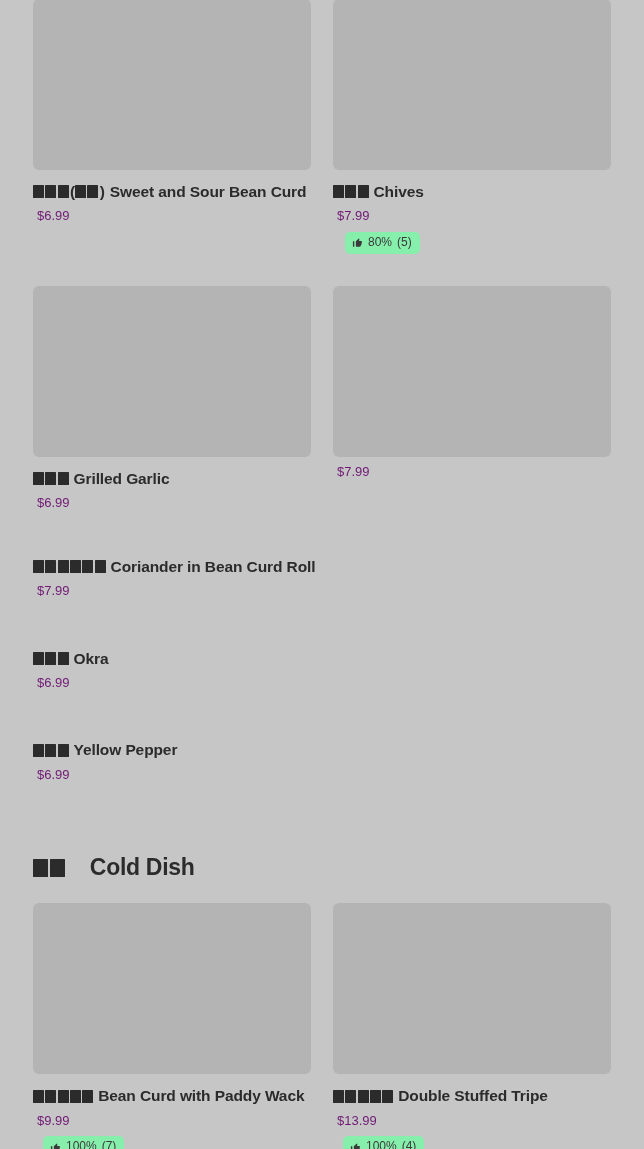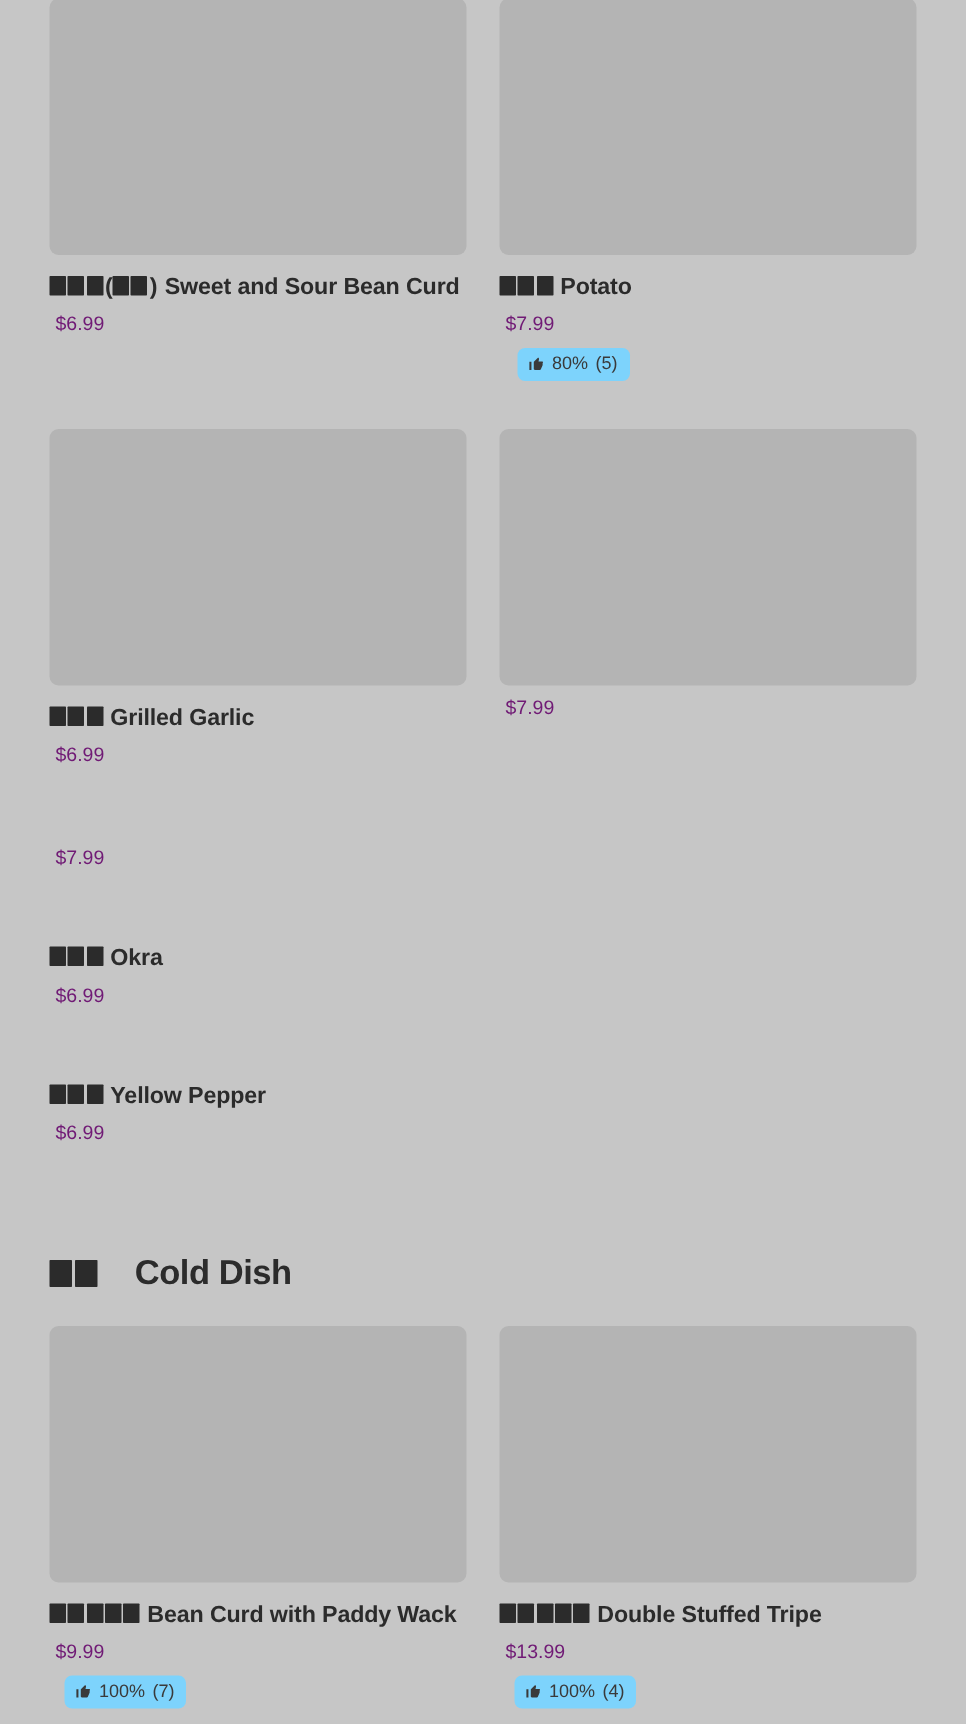--- a/index.html
+++ b/index.html
@@ -64,21 +64,21 @@
     font-size: 13px;
     color: #701a75;
     margin: 7px 0 0 4px;
     line-height: 1.2;
   }
 
   .rating {
     display: inline-flex;
     align-items: center;
     gap: 5px;
-    background: #7dd3fc;
+    background: #86efac;
     border-radius: 5px;
     padding: 3px 8px 3px 7px;
     margin: 8px 0 0 12px;
     font-size: 12px;
     color: #3a3a3a;
     line-height: 1.3;
   }
   .thumb-icon {
     display: inline-block;
     width: 11px;
@@ -134,21 +134,21 @@
       <div class="menu-item">
         <div class="photo" style="height:171px;margin-top:-1px;"></div>
         <div class="item-title"><span class="tofu-group"><span class="tofu"></span><span class="tofu"></span><span class="tofu"></span><span class="paren">(</span><span class="tofu"></span><span class="tofu"></span><span class="paren">)</span></span><span>Sweet and Sour Bean Curd</span></div>
         <div class="item-price">$6.99</div>
       </div>
     </div>
 
     <div class="col col-right">
       <div class="menu-item">
         <div class="photo" style="height:171px;margin-top:-1px;"></div>
-        <div class="item-title"><span class="tofu-group"><span class="tofu"></span><span class="tofu"></span><span class="tofu"></span></span><span>Potato</span></div>
+        <div class="item-title"><span class="tofu-group"><span class="tofu"></span><span class="tofu"></span><span class="tofu"></span></span><span>Chives</span></div>
         <div class="item-price">$7.99</div>
         <div class="rating">
           <span class="thumb-icon">
             <svg viewBox="0 0 24 24" width="11" height="11" fill="#3a3a3a">
                 <path d="M2 21h3V9H2v12zM22 10.5c0-.9-.7-1.6-1.6-1.6h-5.1l.8-3.7v-.3c0-.4-.2-.8-.4-1L14.8 3 8.9 8.9c-.3.3-.5.7-.5 1.2v9.3c0 .9.7 1.6 1.6 1.6h7.2c.7 0 1.3-.4 1.5-1l2.5-5.7c.1-.2.1-.4.1-.6v-3.2z"></path>
               </svg>
           </span>
           <span>80%</span>
           <span>(5)</span>
         </div>
@@ -163,20 +163,21 @@
     <div class="col col-left">
       <div class="menu-item">
         <div class="photo"></div>
         <div class="item-title"><span class="tofu-group"><span class="tofu"></span><span class="tofu"></span><span class="tofu"></span></span><span>Grilled Garlic</span></div>
         <div class="item-price">$6.99</div>
       </div>
 
       <div class="spacer-36"></div>
 
       <div class="menu-item textonly">
+        <div class="item-title"><span class="tofu-group"><span class="tofu"></span><span class="tofu"></span><span class="tofu"></span><span class="tofu"></span><span class="tofu"></span><span class="tofu"></span></span><span>Coriander in Bean Curd Roll</span></div>
         <div class="item-price">$7.99</div>
       </div>
 
       <div class="spacer-36"></div>
 
       <div class="menu-item textonly">
         <div class="item-title"><span class="tofu-group"><span class="tofu"></span><span class="tofu"></span><span class="tofu"></span></span><span>Okra</span></div>
         <div class="item-price">$6.99</div>
       </div>
 

